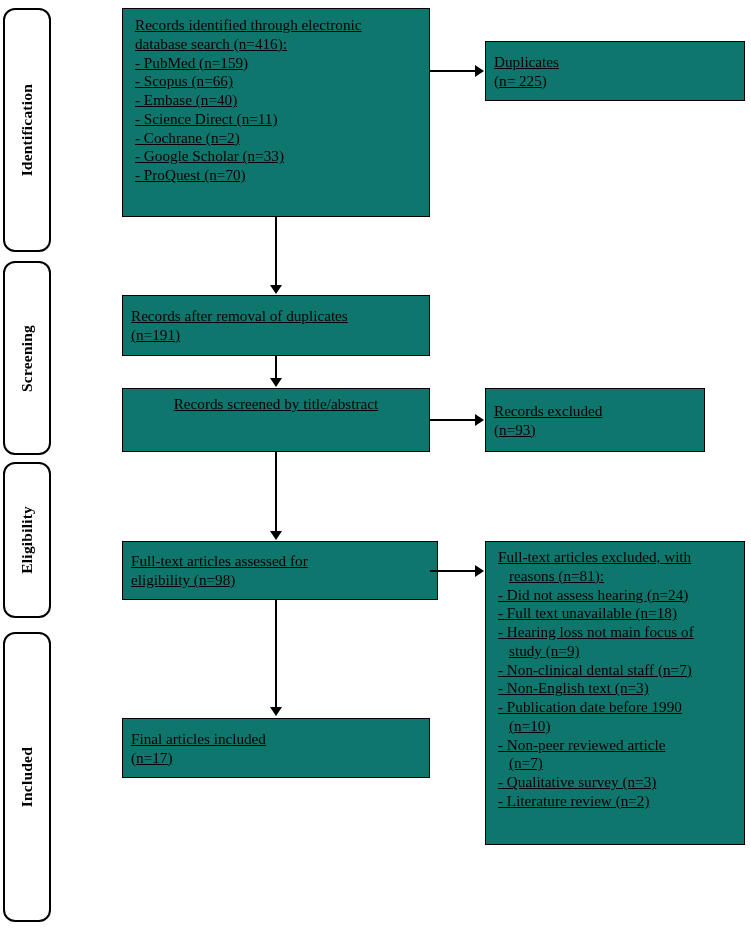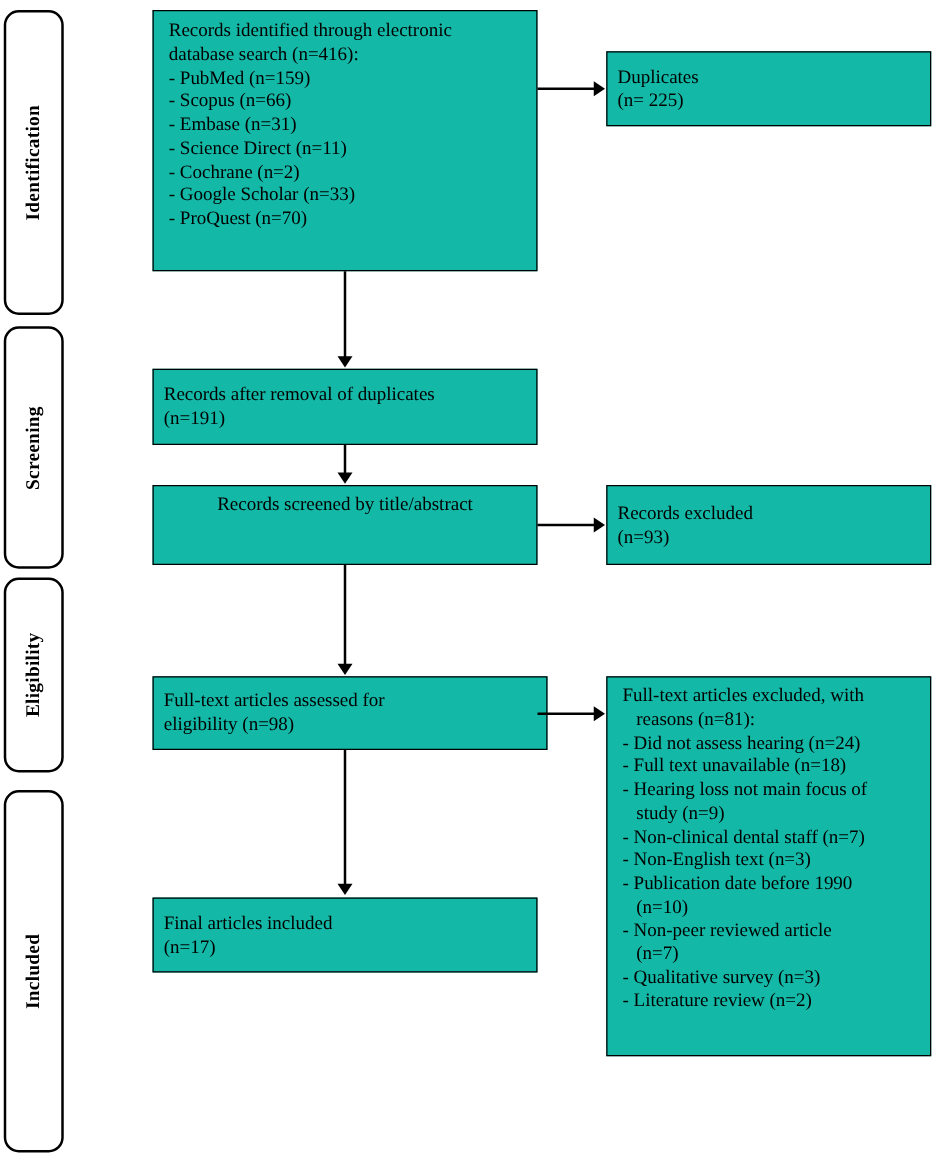--- a/index.html
+++ b/index.html
@@ -41,23 +41,24 @@
     letter-spacing: 0.2px;
     white-space: nowrap;
     line-height: 1;
   }
 
   
   .flow-box {
     position: absolute;
     box-sizing: border-box;
     border: 1.6px solid #000000;
-    background: #14b8a6;
+    background: #0f766e;
     font-size: 15.2px;
     line-height: 1.235;
+    text-decoration: underline;
   }
   .flow-box .inner {
     padding: 5px 8px 4px 8px;
   }
   .flow-box.vcenter {
     display: flex;
     align-items: center;
     justify-content: center;
   }
   .flow-box.vcenter .inner {
@@ -122,21 +123,21 @@
   <div class="stage-box" style="top:632px; height:290px;">
     <span class="stage-label">Included</span>
   </div>
 
   <div class="flow-box topleft" style="left:122px; top:8px; width:308px; height:209px;">
     <div class="inner" style="padding:7px 10px 0 12px;">
       <div class="line">Records identified through electronic</div>
       <div class="line">database search (n=416):</div>
       <div class="line">- PubMed (n=159)</div>
       <div class="line">- Scopus (n=66)</div>
-      <div class="line">- Embase (n=31)</div>
+      <div class="line">- Embase (n=40)</div>
       <div class="line">- Science Direct (n=11)</div>
       <div class="line">- Cochrane (n=2)</div>
       <div class="line">- Google Scholar (n=33)</div>
       <div class="line">- ProQuest (n=70)</div>
     </div>
   </div>
 
   <div class="flow-box vcenter" style="left:485px; top:41px; width:260px; height:60px;">
     <div class="inner">
       <div class="line">Duplicates</div>
@@ -162,21 +163,21 @@
 
   <div class="flow-box topleft" style="left:122px; top:388px; width:308px; height:64px;">
     <div class="inner" style="padding:6px 8px 0 8px; text-align:center;">
       <div class="line">Records screened by title/abstract</div>
     </div>
   </div>
 
   <div class="hline" style="left:430px; top:419px; width:46px;"></div>
   <div class="arrow-right" style="left:475px; top:414px;"></div>
 
-  <div class="flow-box vcenter" style="left:485px; top:388px; width:260px; height:64px;">
+  <div class="flow-box vcenter" style="left:485px; top:388px; width:220px; height:64px;">
     <div class="inner">
       <div class="line">Records excluded</div>
       <div class="line">(n=93)</div>
     </div>
   </div>
 
   <div class="vline" style="left:275px; top:452px; height:80px;"></div>
   <div class="arrow-down" style="left:270px; top:531px;"></div>
 
   <div class="flow-box vcenter" style="left:122px; top:541px; width:316px; height:59px;">

